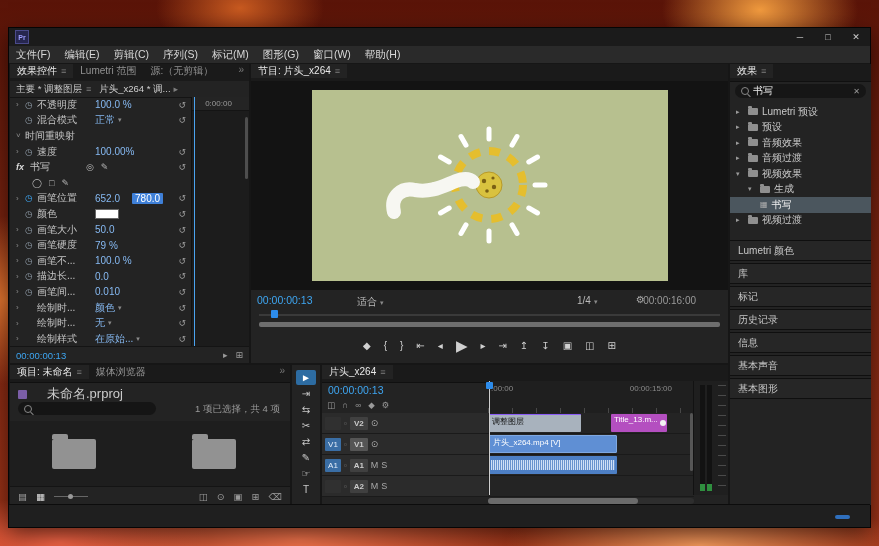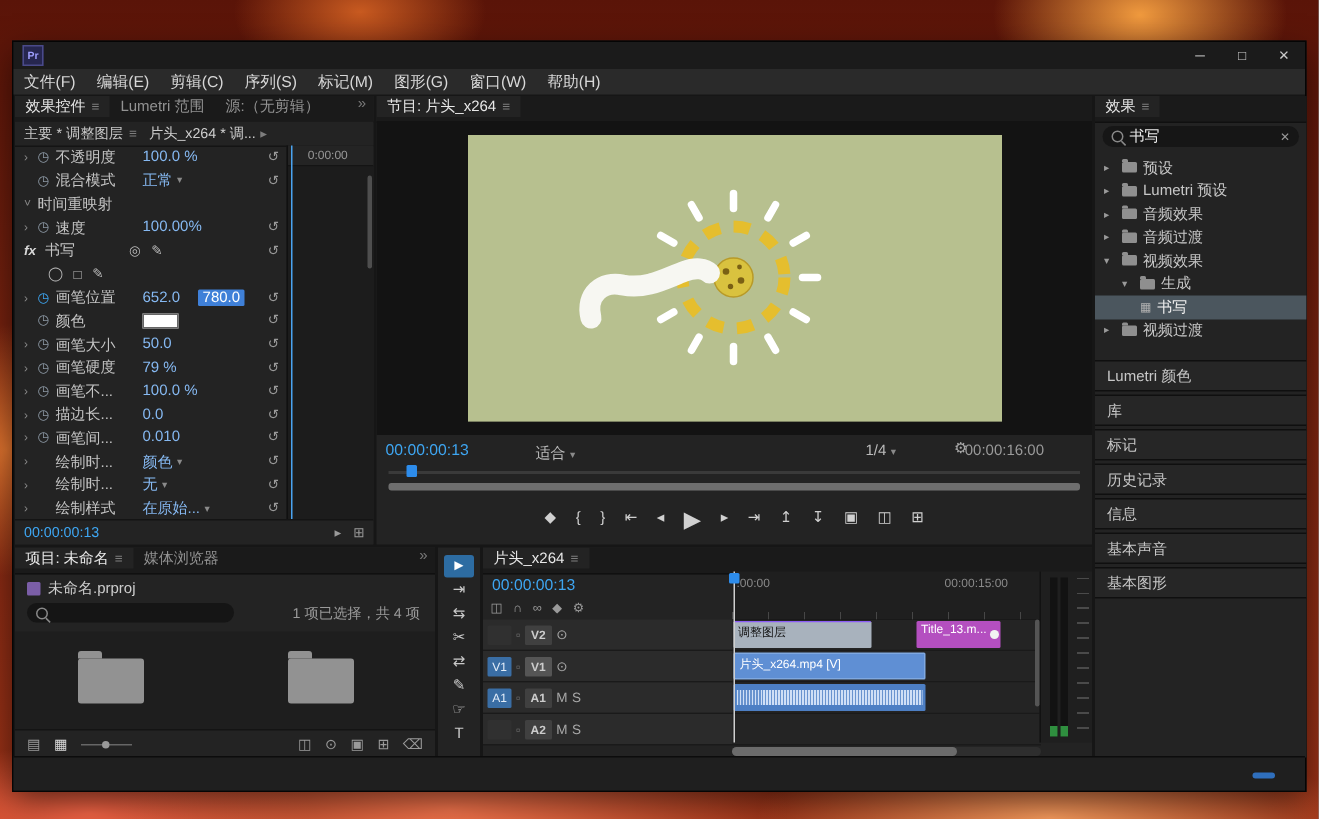--- a/index.html
+++ b/index.html
@@ -74,21 +74,21 @@
   .dd{color:#8a8a8a;font-size:7px;margin-left:3px}
   .pm-scrub{position:absolute;left:8px;top:246px;right:8px;height:10px}
   .pm-scrub-line{position:absolute;left:0;right:0;top:4px;height:2px;background:#3a3a3a}
   .pm-ph{position:absolute;left:12px;top:0;width:7px;height:8px;background:#2d8ceb;border-radius:1px}
   .pm-sb{position:absolute;left:8px;top:258px;right:8px;height:5px;background:#2c2c2c;border-radius:2px}
   .pm-sb-thumb{position:absolute;left:0;top:0;bottom:0;width:100%;background:#6e6e6e;border-radius:2px}
   .pm-trans{position:absolute;left:0;top:264px;right:0;bottom:0;display:flex;align-items:center;justify-content:center;gap:13px;color:#d0d0d0;font-size:10px}
   .pm-trans .big{font-size:15px}
   
   .pj{left:1px;top:337px;width:280px;height:140px}
-  .pj-file{position:absolute;left:8px;top:20px;display:flex;align-items:center;gap:5px;font-size:10px;color:#cccccc}
+  .pj-file{position:absolute;left:8px;top:20px;display:flex;align-items:center;gap:20px;font-size:13px;color:#cccccc}
   .pj-ic{width:9px;height:9px;background:#7b5ea7;border-radius:1px;flex:none}
   .pj-search{position:absolute;left:8px;top:37px;width:138px;height:13px;background:#151515;border-radius:7px;display:flex;align-items:center;gap:4px;padding:0 6px;box-sizing:border-box}
   .mag{width:6px;height:6px;border:1px solid #888;border-radius:50%;position:relative;flex:none}
   .mag::after{content:"";position:absolute;width:4px;height:1px;background:#888;transform:rotate(45deg);right:-3px;bottom:-2px}
   .pj-status{position:absolute;right:10px;top:38px;font-size:9.5px;color:#9a9a9a}
   .pj-content{position:absolute;left:0;top:56px;right:0;bottom:18px;background:#1e1e1e}
   .folder-lg{position:absolute;width:44px;height:30px;background:#929292;border-radius:2px}
   .folder-lg::before{content:"";position:absolute;left:0;top:-5px;width:16px;height:5px;background:#929292;border-radius:2px 2px 0 0}
   .pj-foot{position:absolute;left:0;bottom:0;right:0;height:18px;background:#232323;border-top:1px solid #141414;
            display:flex;align-items:center;gap:9px;padding:0 8px;color:#9a9a9a;font-size:9.5px}
@@ -568,26 +568,26 @@
     </div>
     <div class="fx-search">
       <span class="mag"></span>
       <span>书写</span>
       <span class="fx-clear">✕</span>
     </div>
     <div class="fx-tree">
       <div class="fx-row">
         <span class="fx-chev">▸</span>
         <span class="fold"></span>
-        <span>预设</span>
+        <span>Lumetri 预设</span>
       </div>
       <div class="fx-row">
         <span class="fx-chev">▸</span>
         <span class="fold"></span>
-        <span>Lumetri 预设</span>
+        <span>预设</span>
       </div>
       <div class="fx-row">
         <span class="fx-chev">▸</span>
         <span class="fold"></span>
         <span>音频效果</span>
       </div>
       <div class="fx-row">
         <span class="fx-chev">▸</span>
         <span class="fold"></span>
         <span>音频过渡</span>

